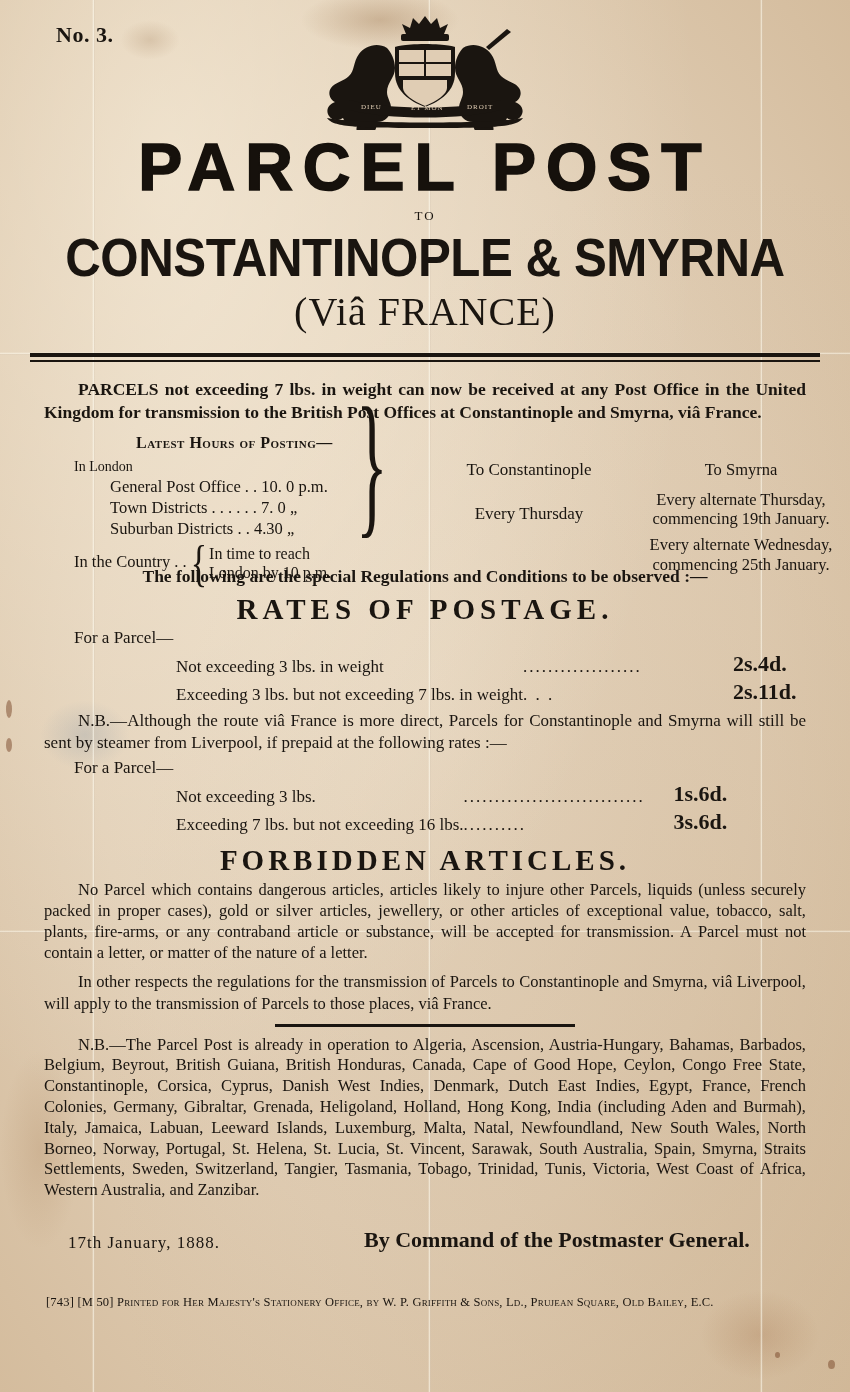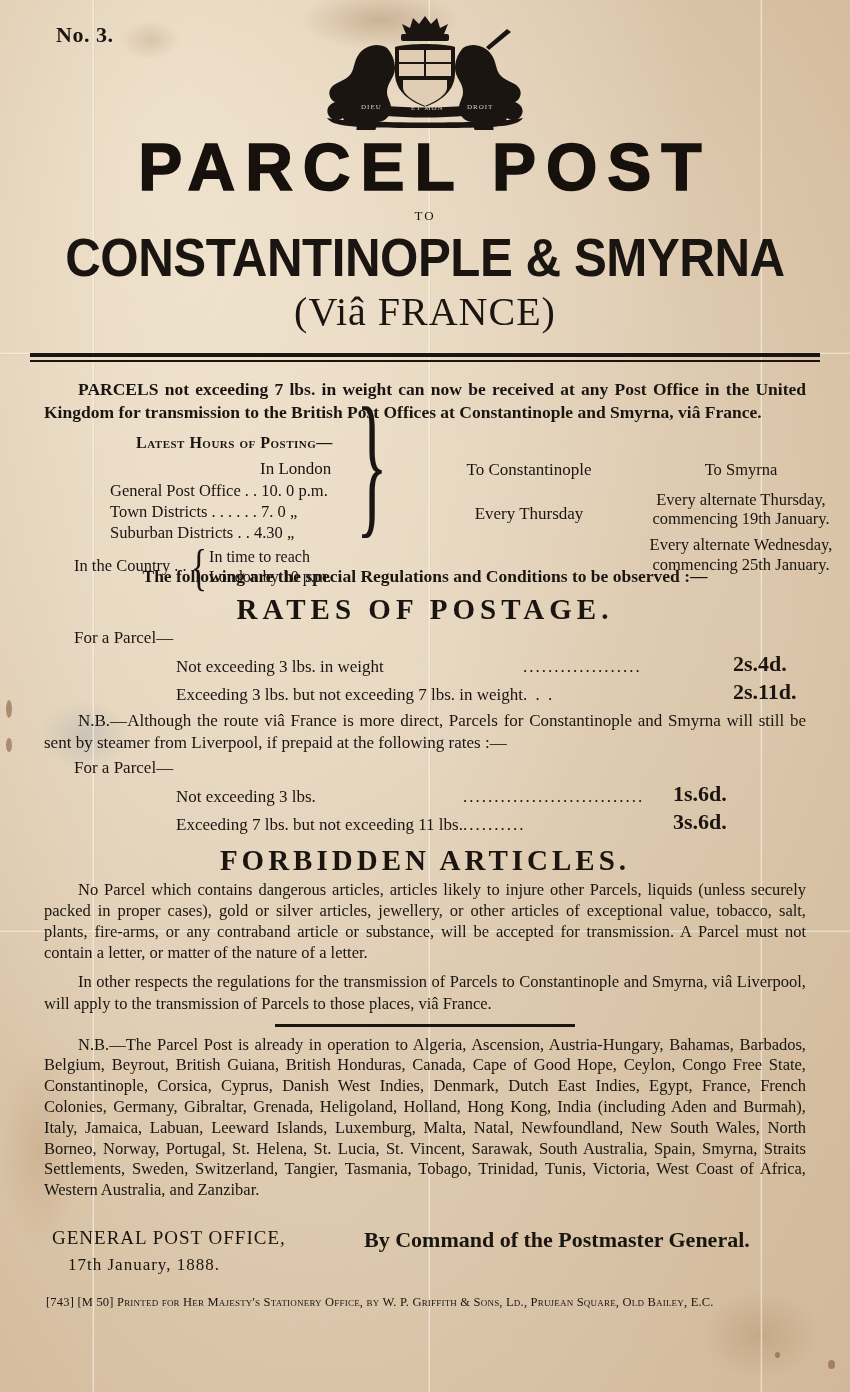--- a/index.html
+++ b/index.html
@@ -140,21 +140,21 @@
     font-variant: small-caps;
     font-weight: bold;
   }
   .col-london {
     position: absolute;
     left: 48px;
     top: 24px;
     font-size: 16.5px;
     line-height: 1.28;
   }
-  .col-london .lbl { font-size: 17px; text-align: right; }
+  .col-london .lbl { font-size: 14px; }
   .indent { margin-left: 36px; }
   .brace {
     position: absolute;
     left: 330px;
     top: 30px;
     font-size: 66px;
     line-height: 0;
     transform: scaleY(2.4);
   }
   .country-brace {
@@ -434,21 +434,21 @@
 
     <table class="rates">
       <tbody>
           <tr>
         <td class="desc">Not exceeding 3 lbs.</td>
         <td class="dots">.............................</td>
         <td class="amt">1s.</td>
         <td class="amt2">6d.</td>
       </tr>
       <tr>
-        <td class="desc">Exceeding 7 lbs. but not exceeding 11 lbs.</td>
+        <td class="desc">Exceeding 7 lbs. but not exceeding 16 lbs.</td>
         <td class="dots">..........</td>
         <td class="amt">3s.</td>
         <td class="amt2">6d.</td>
       </tr>
     </tbody>
       </table>
 
     <h3 class="section" style="letter-spacing:4px; margin-top:8px;">FORBIDDEN ARTICLES.</h3>
 
     <div class="forbidden-body">
@@ -457,21 +457,20 @@
     </div>
 
     <div class="mid-rule"></div>
 
     <div class="oper">
       <span class="ind">N.B.—</span><span>The Parcel Post is already in operation to Algeria, Ascension, Austria-Hungary, Bahamas, Barbados, Belgium, Beyrout, British Guiana, British Honduras, Canada, Cape of Good Hope, Ceylon, Congo Free State, Constantinople, Corsica, Cyprus, Danish West Indies, Denmark, Dutch East Indies, Egypt, France, French Colonies, Germany, Gibraltar, Grenada, Heligoland, Holland, Hong Kong, India (including Aden and Burmah), Italy, Jamaica, Labuan, Leeward Islands, Luxemburg, Malta, Natal, Newfoundland, New South Wales, North Borneo, Norway, Portugal, St. Helena, St. Lucia, St. Vincent, Sarawak, South Australia, Spain, Smyrna, Straits Settlements, Sweden, Switzerland, Tangier, Tasmania, Tobago, Trinidad, Tunis, Victoria, West Coast of Africa, Western Australia, and Zanzibar.</span>
     </div>
 
     <div class="footer">
       <div class="gpo">
-        <div>GENERAL POST OFFICE,</div>
         <div class="date">17th January, 1888.</div>
       </div>
       <div class="command">By Command of the Postmaster General.</div>
     </div>
 
     <div class="imprint">
       <span>[743]  [M 50]</span>
       <span class="sc">Printed for Her Majesty's Stationery Office, by W. P. Griffith &amp; Sons, Ld., Prujean Square, Old Bailey, E.C.</span>
     </div>
 

